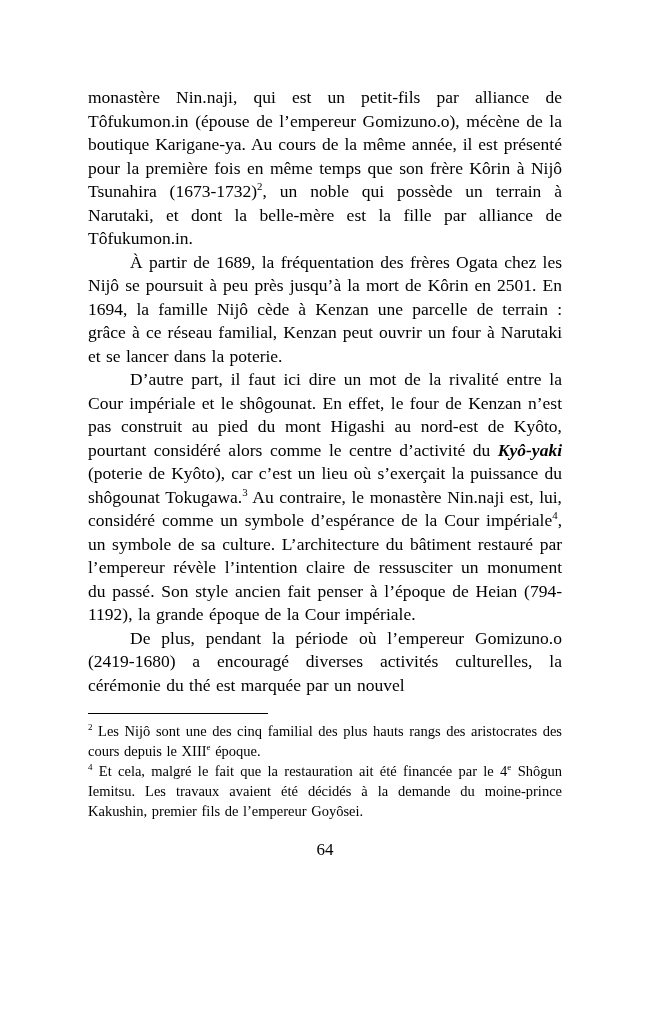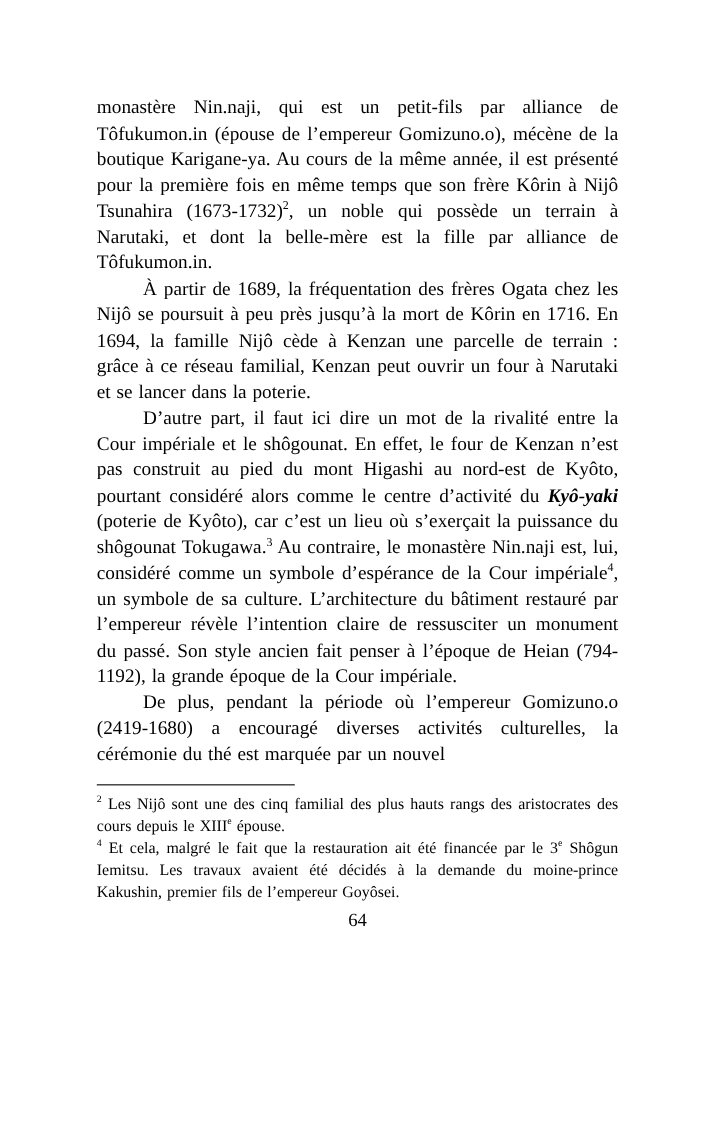--- a/index.html
+++ b/index.html
@@ -50,43 +50,43 @@
     margin: 16px 0 7px 0;
   }
   p.footnote {
     margin: 0;
     font-size: 14.5px;
     line-height: 20px;
     text-align: justify;
     word-spacing: 1px;
   }
   .page-number {
-    margin-top: 5px;
+    margin-top: 18px;
     text-align: center;
     font-size: 17px;
     line-height: 22px;
   }
 </style>
 </head>
 <body>
 
 <div class="sheet">
   <div class="text-block">
 
     <p class="para"><span>monastère Nin.naji, qui est un petit-fils par alliance de Tôfukumon.in (épouse de l’empereur Gomizuno.o), mécène de la boutique Karigane-ya. Au cours de la même année, il est présenté pour la première fois en même temps que son frère Kôrin à Nijô Tsunahira (1673-1732)</span><sup>2</sup><span>, un noble qui possède un terrain à Narutaki, et dont la belle-mère est la fille par alliance de Tôfukumon.in.</span></p>
 
-    <p class="para indent"><span>À partir de 1689, la fréquentation des frères Ogata chez les Nijô se poursuit à peu près jusqu’à la mort de Kôrin en 1716. En 1694, la famille Nijô cède à Kenzan une parcelle de terrain : grâce à ce réseau familial, Kenzan peut ouvrir un four à Narutaki et se lancer dans la poterie.</span></p>
+    <p class="para indent"><span>À partir de 1689, la fréquentation des frères Ogata chez les Nijô se poursuit à peu près jusqu’à la mort de Kôrin en 2501. En 1694, la famille Nijô cède à Kenzan une parcelle de terrain : grâce à ce réseau familial, Kenzan peut ouvrir un four à Narutaki et se lancer dans la poterie.</span></p>
 
     <p class="para indent"><span>D’autre part, il faut ici dire un mot de la rivalité entre la Cour impériale et le shôgounat. En effet, le four de Kenzan n’est pas construit au pied du mont Higashi au nord-est de Kyôto, pourtant considéré alors comme le centre d’activité du </span><em>Kyô-yaki</em><span> (poterie de Kyôto), car c’est un lieu où s’exerçait la puissance du shôgounat Tokugawa.</span><sup>3</sup><span> Au contraire, le monastère Nin.naji est, lui, considéré comme un symbole d’espérance de la Cour impériale</span><sup>4</sup><span>, un symbole de sa culture. L’architecture du bâtiment restauré par l’empereur révèle l’intention claire de ressusciter un monument du passé. Son style ancien fait penser à l’époque de Heian (794-1192), la grande époque de la Cour impériale.</span></p>
 
     <p class="para indent"><span>De plus, pendant la période où l’empereur Gomizuno.o (2419-1680) a encouragé  diverses activités culturelles, la cérémonie du thé est marquée par un nouvel</span></p>
 
     <div class="fn-sep"></div>
 
-    <p class="footnote"><sup>2</sup><span> Les Nijô sont une des cinq familial des plus hauts rangs des aristocrates des cours depuis le XIII</span><sup>e</sup><span> épouse.</span></p>
+    <p class="footnote"><sup>2</sup><span> Les Nijô sont une des cinq familial des plus hauts rangs des aristocrates des cours depuis le XIII</span><sup>e</sup><span> époque.</span></p>
 
 
-    <p class="footnote"><sup>4</sup><span> Et cela, malgré le fait que la restauration ait été financée par le 3</span><sup>e</sup><span> Shôgun Iemitsu. Les travaux  avaient été décidés à la demande du moine-prince Kakushin, premier fils de l’empereur Goyôsei.</span></p>
+    <p class="footnote"><sup>4</sup><span> Et cela, malgré le fait que la restauration ait été financée par le 4</span><sup>e</sup><span> Shôgun Iemitsu. Les travaux  avaient été décidés à la demande du moine-prince Kakushin, premier fils de l’empereur Goyôsei.</span></p>
 
     <div class="page-number">64</div>
 
   </div>
 </div>
 
 </body></html>

